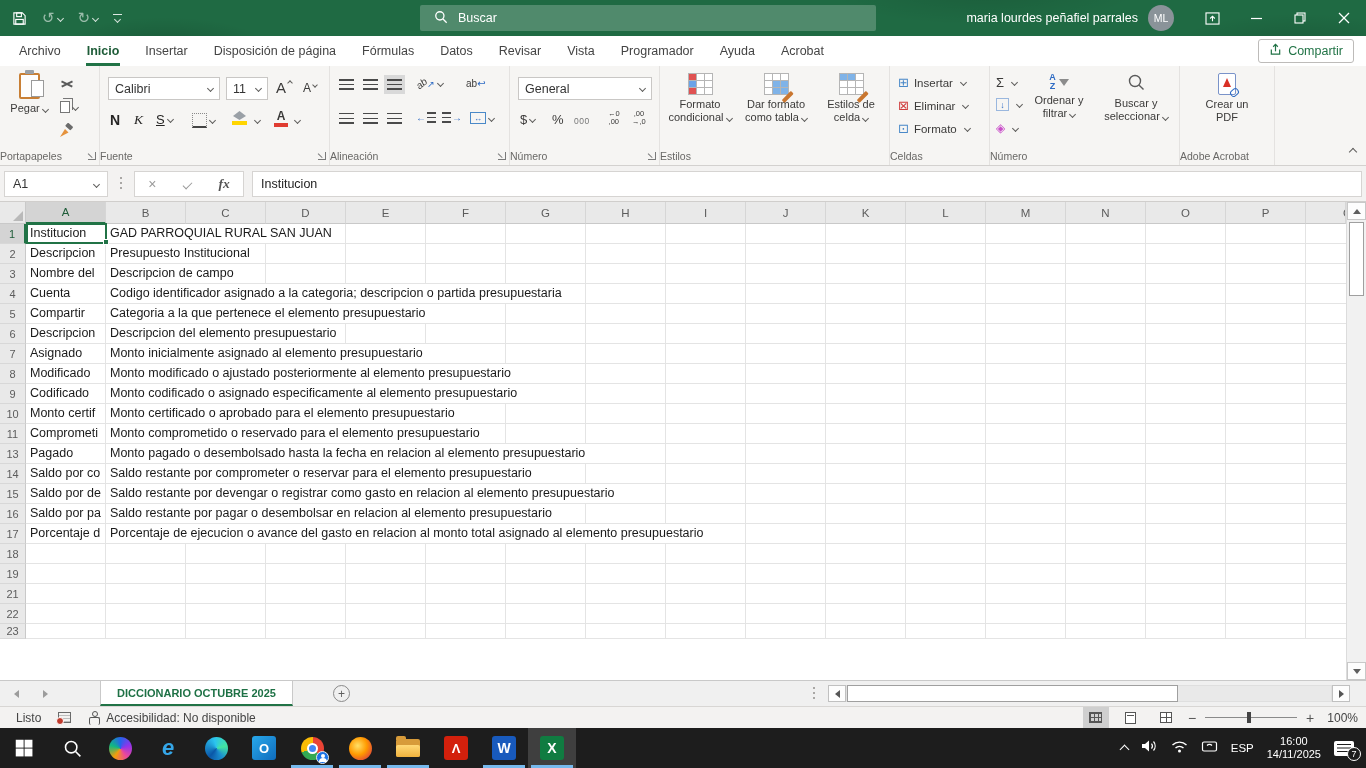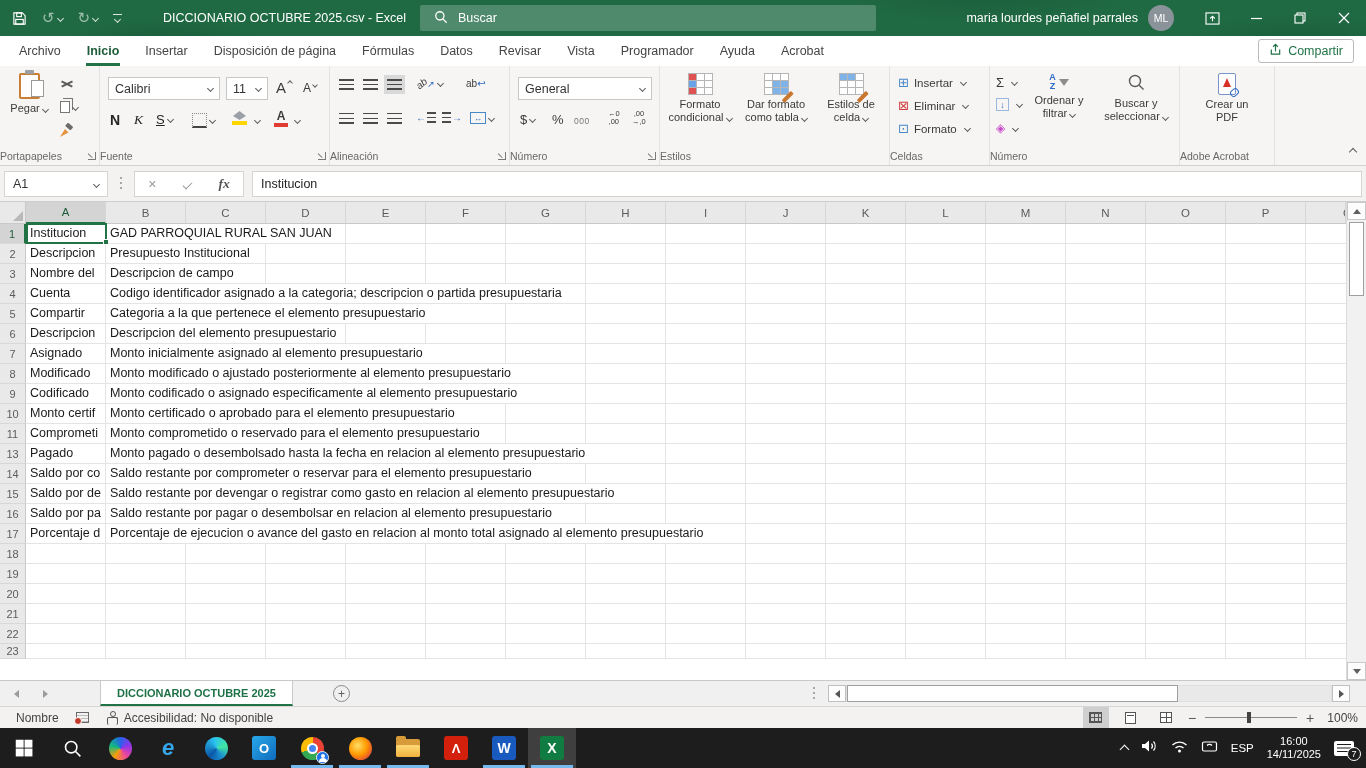--- a/index.html
+++ b/index.html
@@ -186,21 +186,20 @@
         </span>
       <span class="qbtn">
           <span class="qfade">↻</span>
           <i class="cv white"></i>
         </span>
       <span class="qbtn qat-custom">
           <span class="bar"></span>
           <i class="cv white" style="margin:0"></i>
         </span>
     </div>
-    <div class="doc-title">DICCIONARIO OCTUBRE 2025.csv  -  Excel</div>
     <div class="search-pill">
       <span><svg width="14" height="14" viewBox="0 0 16 16" fill="none" stroke="#fff" stroke-width="1.5">
             <circle cx="6.7" cy="6.7" r="4.7"></circle>
             <line x1="10.3" y1="10.3" x2="14.5" y2="14.5"></line>
           </svg></span>
       <span>Buscar</span>
     </div>
     <div class="tb-right">
       <span class="user-name">maria lourdes peñafiel parrales</span>
       <span class="avatar">ML</span>
@@ -692,24 +691,20 @@
         </div>
         <div class="srow">
           <div class="rnum">18</div>
           <div class="cells"></div>
         </div>
         <div class="srow">
           <div class="rnum">19</div>
           <div class="cells"></div>
         </div>
         <div class="srow">
-          <div class="rnum">20</div>
-          <div class="cells"></div>
-        </div>
-        <div class="srow">
           <div class="rnum">21</div>
           <div class="cells"></div>
         </div>
         <div class="srow">
           <div class="rnum">22</div>
           <div class="cells"></div>
         </div>
         <div class="srow partial">
           <div class="rnum">23</div>
           <div class="cells"></div>
@@ -739,21 +734,21 @@
       </span>
     <span class="hs-track"></span>
     <span class="hs-thumb"></span>
     <span class="hs-box" style="right:16px">
         <span class="trr" style="border-left-color:#555"></span>
       </span>
   </div>
 
   <div class="statusbar">
     <div class="st-left">
-      <span>Nombre</span>
+      <span>Listo</span>
       <span class="macro"></span>
       <span style="display:flex;align-items:center;gap:6px">
         <span class="accic"></span>
         <span>Accesibilidad: No disponible</span>
       </span>
     </div>
     <div class="st-right">
       <span class="stv active">
           <span class="v-norm"></span>
         </span>

